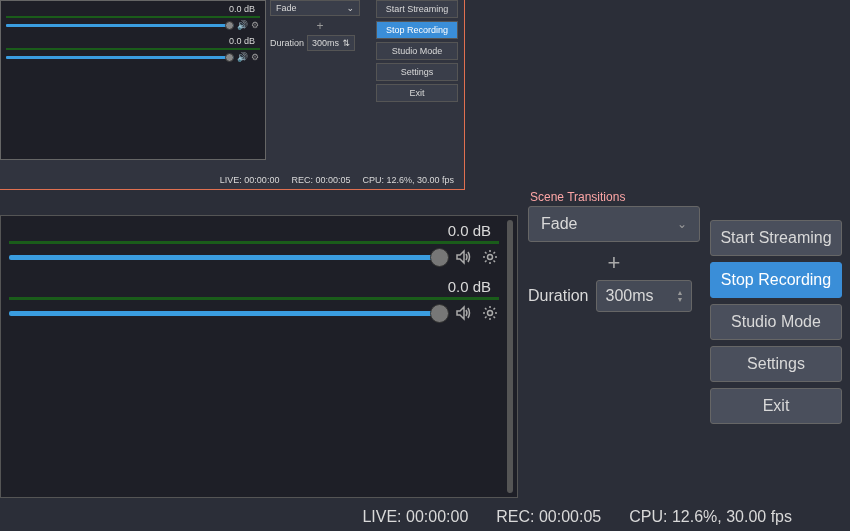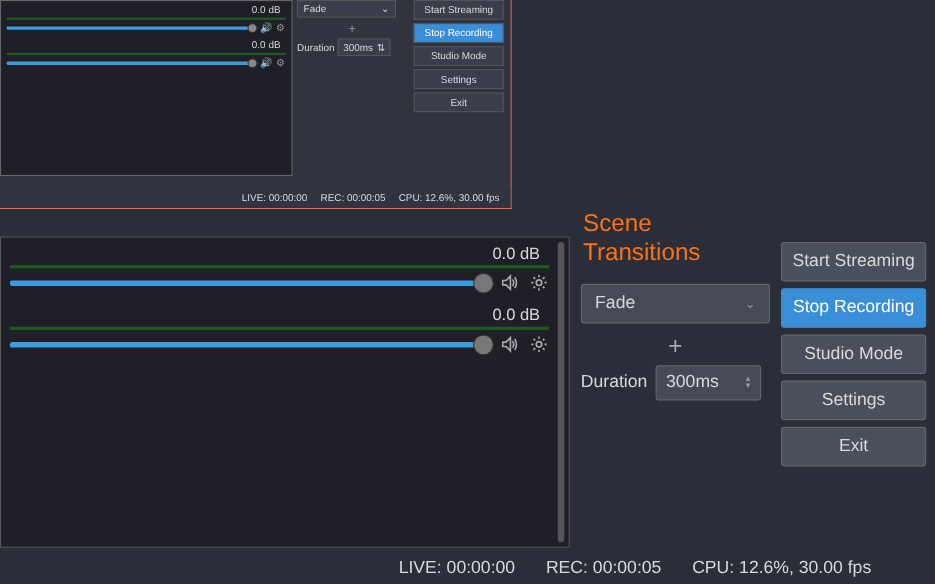--- a/index.html
+++ b/index.html
@@ -252,23 +252,23 @@
     }
     
     
     .transitions-section {
       position: absolute;
       top: 0;
       left: 528px;
       width: 172px;
     }
     .section-title {
-      font-size: 22px;
-      color: #f97316;
-      margin-bottom: 16px;
+      font-size: 12px;
+      color: #fca5a5;
+      margin-bottom: 2px;
       padding-left: 2px;
     }
     .select-box {
       background: #454a56;
       border: 1px solid #666;
       color: #d9d9d9;
       font-size: 16px;
       padding: 8px 12px;
       width: 100%;
       display: flex;

